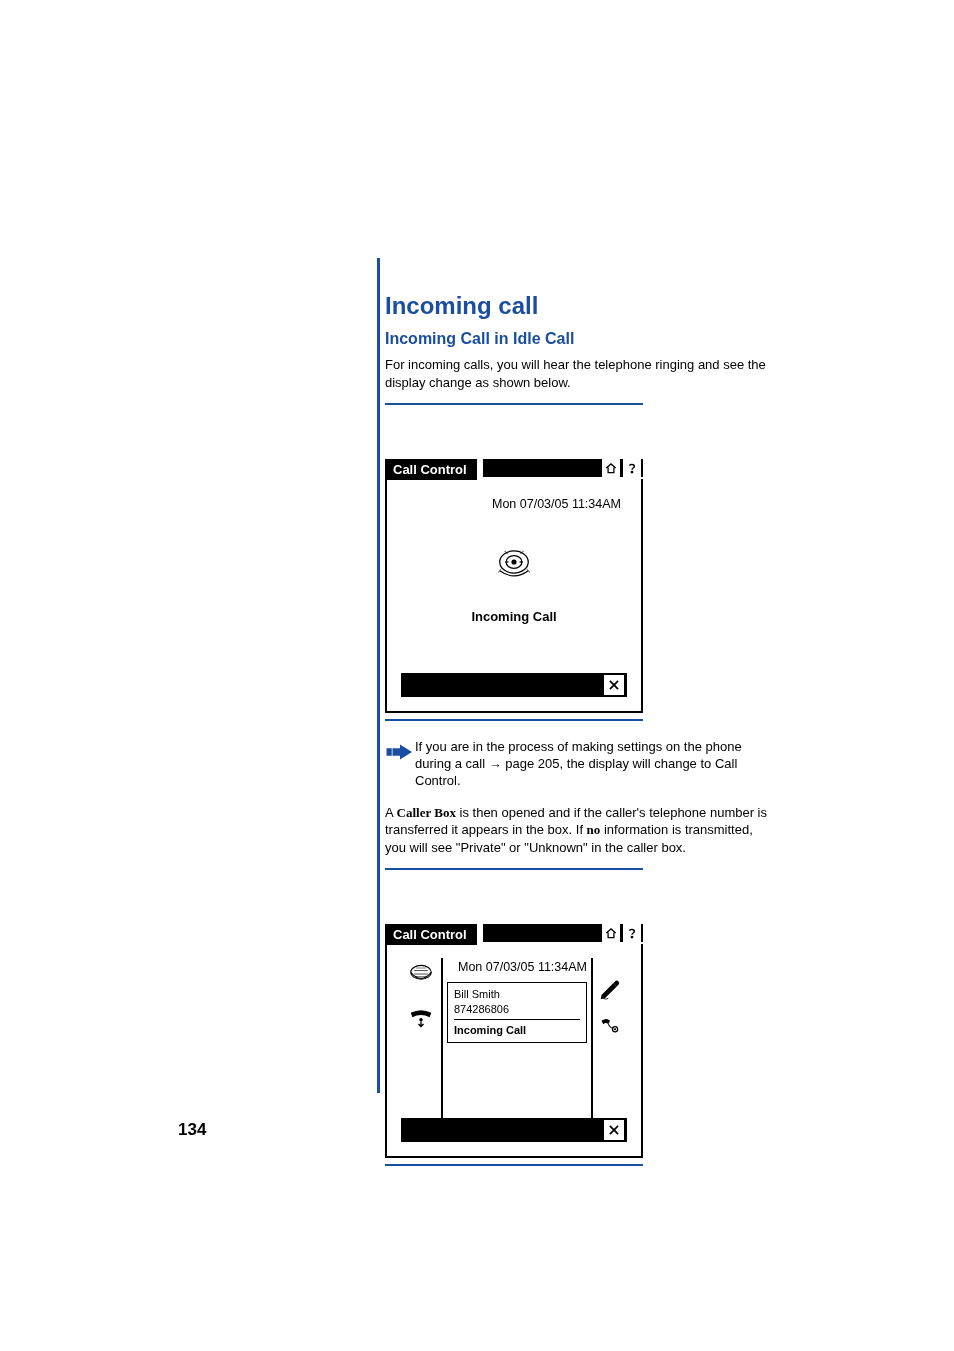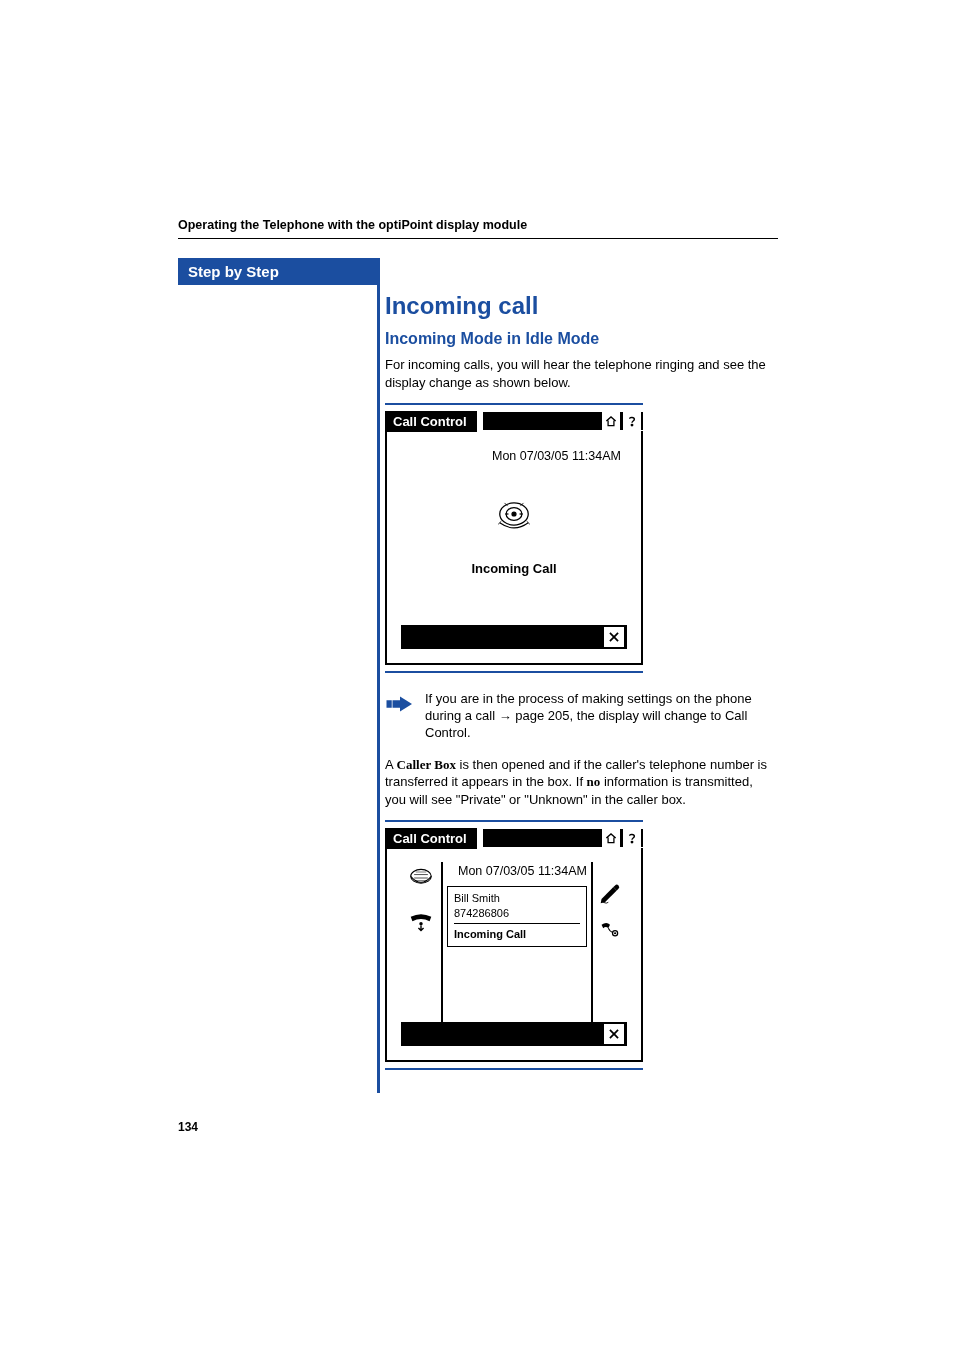--- a/index.html
+++ b/index.html
@@ -14,76 +14,69 @@
 
   .main-col { position: absolute; left: 385px; top: 292px; width: 390px; }
   .h1 { color: #1b4ea0; font-weight: bold; font-size: 24px; margin-bottom: 10px; }
   .h2 { color: #1b4ea0; font-weight: bold; font-size: 16px; margin-bottom: 8px; }
   .body-text { font-size: 13px; line-height: 1.35; margin-bottom: 12px; }
   .body-text b { font-weight: bold; font-family: Liberation Serif, serif; }
 
   
   .phone-panel { width: 258px; border-top: 2px solid #1b4ea0; border-bottom: 2px solid #1b4ea0; padding: 6px 0; margin-bottom: 18px; }
   .phone-frame { width: 258px; }
-  .titlebar { display: flex; align-items: center; height: 20px; }
+  .titlebar { display: flex; align-items: flex-start; height: 20px; margin-top: 48px; }
   .titlebar-tab { background: #000; color: #fff; font-weight: bold; font-size: 13px; padding: 3px 8px 3px 8px; width: 92px; display: flex; align-items: center; }
   .titlebar-gap { width: 6px; background: #fff; }
   .titlebar-rest { flex: 1; background: #000; display: flex; justify-content: flex-end; align-items: center; padding-right: 2px; gap: 3px; }
   .tb-icon { width: 18px; height: 18px; background: #fff; display: flex; align-items: center; justify-content: center; }
   .tb-icon svg { width: 14px; height: 14px; }
 
   .screen { border: 2px solid #000; border-top: none; padding: 14px; }
   .screen-inner { min-height: 180px; position: relative; padding: 4px 6px; }
   .screen-date { font-size: 12.5px; text-align: right; margin-bottom: 8px; }
   .ringer-wrap { text-align: center; margin-top: 32px; }
   .ringer-wrap svg { width: 48px; height: 38px; }
   .incoming-label { text-align: center; font-weight: bold; font-size: 13px; margin-top: 24px; margin-bottom: 42px; }
 
   .bottombar { background: #000; height: 24px; display: flex; justify-content: flex-end; align-items: center; padding-right: 3px; }
   .bb-icon { width: 20px; height: 20px; background: #fff; display: flex; align-items: center; justify-content: center; }
   .bb-icon svg { width: 14px; height: 14px; }
 
   
-  .note-block { display: flex; gap: 10px; margin-bottom: 14px; }
+  .note-block { display: flex; gap: 0; margin-bottom: 14px; }
   .note-icon { flex: 0 0 30px; padding-top: 2px; }
   .note-icon svg { width: 30px; height: 22px; }
   .note-text { font-size: 13px; line-height: 1.3; }
   .note-arrow { font-family: Arial; }
 
   
   .screen2-body { display: flex; align-items: flex-start; }
   .leftcol { width: 42px; border-right: 2px solid #000; display: flex; flex-direction: column; align-items: center; gap: 16px; padding-top: 4px; padding-bottom: 4px; min-height: 160px; }
   .leftcol svg { width: 28px; height: 24px; }
   .midcol { flex: 1; padding: 2px 4px; }
   .caller-box { border: 1.5px solid #000; margin-top: 4px; padding: 4px 6px; font-size: 11px; line-height: 1.35; }
   .caller-box .cb-label { font-weight: bold; margin-top: 2px; border-top: 1px solid #000; padding-top: 3px; }
   .rightcol { width: 36px; border-left: 2px solid #000; display: flex; flex-direction: column; align-items: center; gap: 10px; padding-top: 20px; min-height: 160px; }
   .rightcol svg { width: 24px; height: 22px; }
 
-  .page-number { position: absolute; left: 178px; top: 1120px; font-weight: bold; font-size: 12px; }
+  .page-number { position: absolute; left: 178px; top: 1120px; font-weight: bold; font-size: 17px; }
 </style>
 </head>
 <body>
 
 <div class="page">
 
-  <div class="content-area">
-    <div class="running-header">Operating the Telephone with the optiPoint display module</div>
-    <hr class="header-rule">
-  </div>
-
-  <div class="sidebar-tab">
-    <span>Step by Step</span>
-  </div>
+
   <div class="sidebar-rule"></div>
 
   <div class="main-col">
 
     <div class="h1">Incoming call</div>
-    <div class="h2">Incoming Mode in Idle Mode</div>
+    <div class="h2">Incoming Call in Idle Call</div>
     <div class="body-text">For incoming calls, you will hear the telephone ringing and see the display change as shown below.</div>
 
     <div class="phone-panel">
       <div class="phone-frame">
         <div class="titlebar">
           <div class="titlebar-tab">Call Control</div>
           <div class="titlebar-gap"></div>
           <div class="titlebar-rest">
             <div class="tb-icon">
               <svg viewBox="0 0 24 24" fill="none" stroke="#000" stroke-width="2.2">

